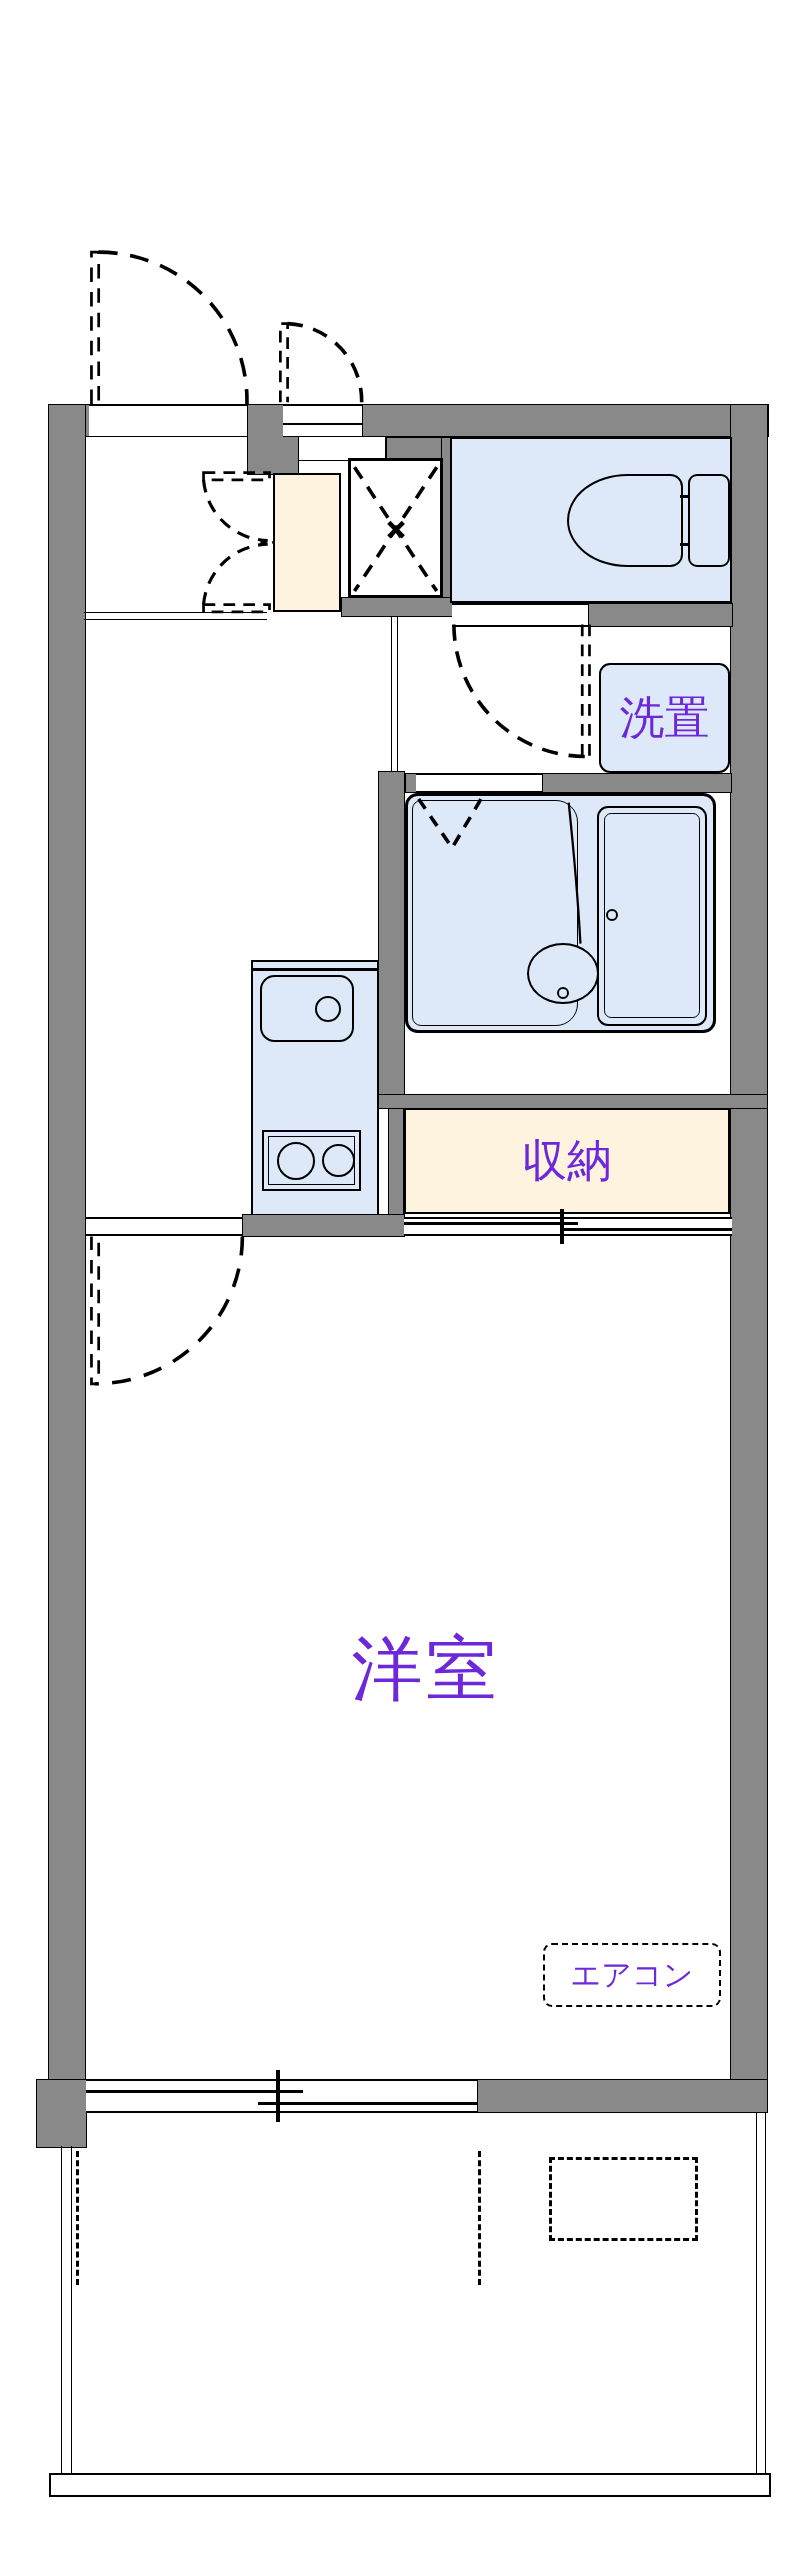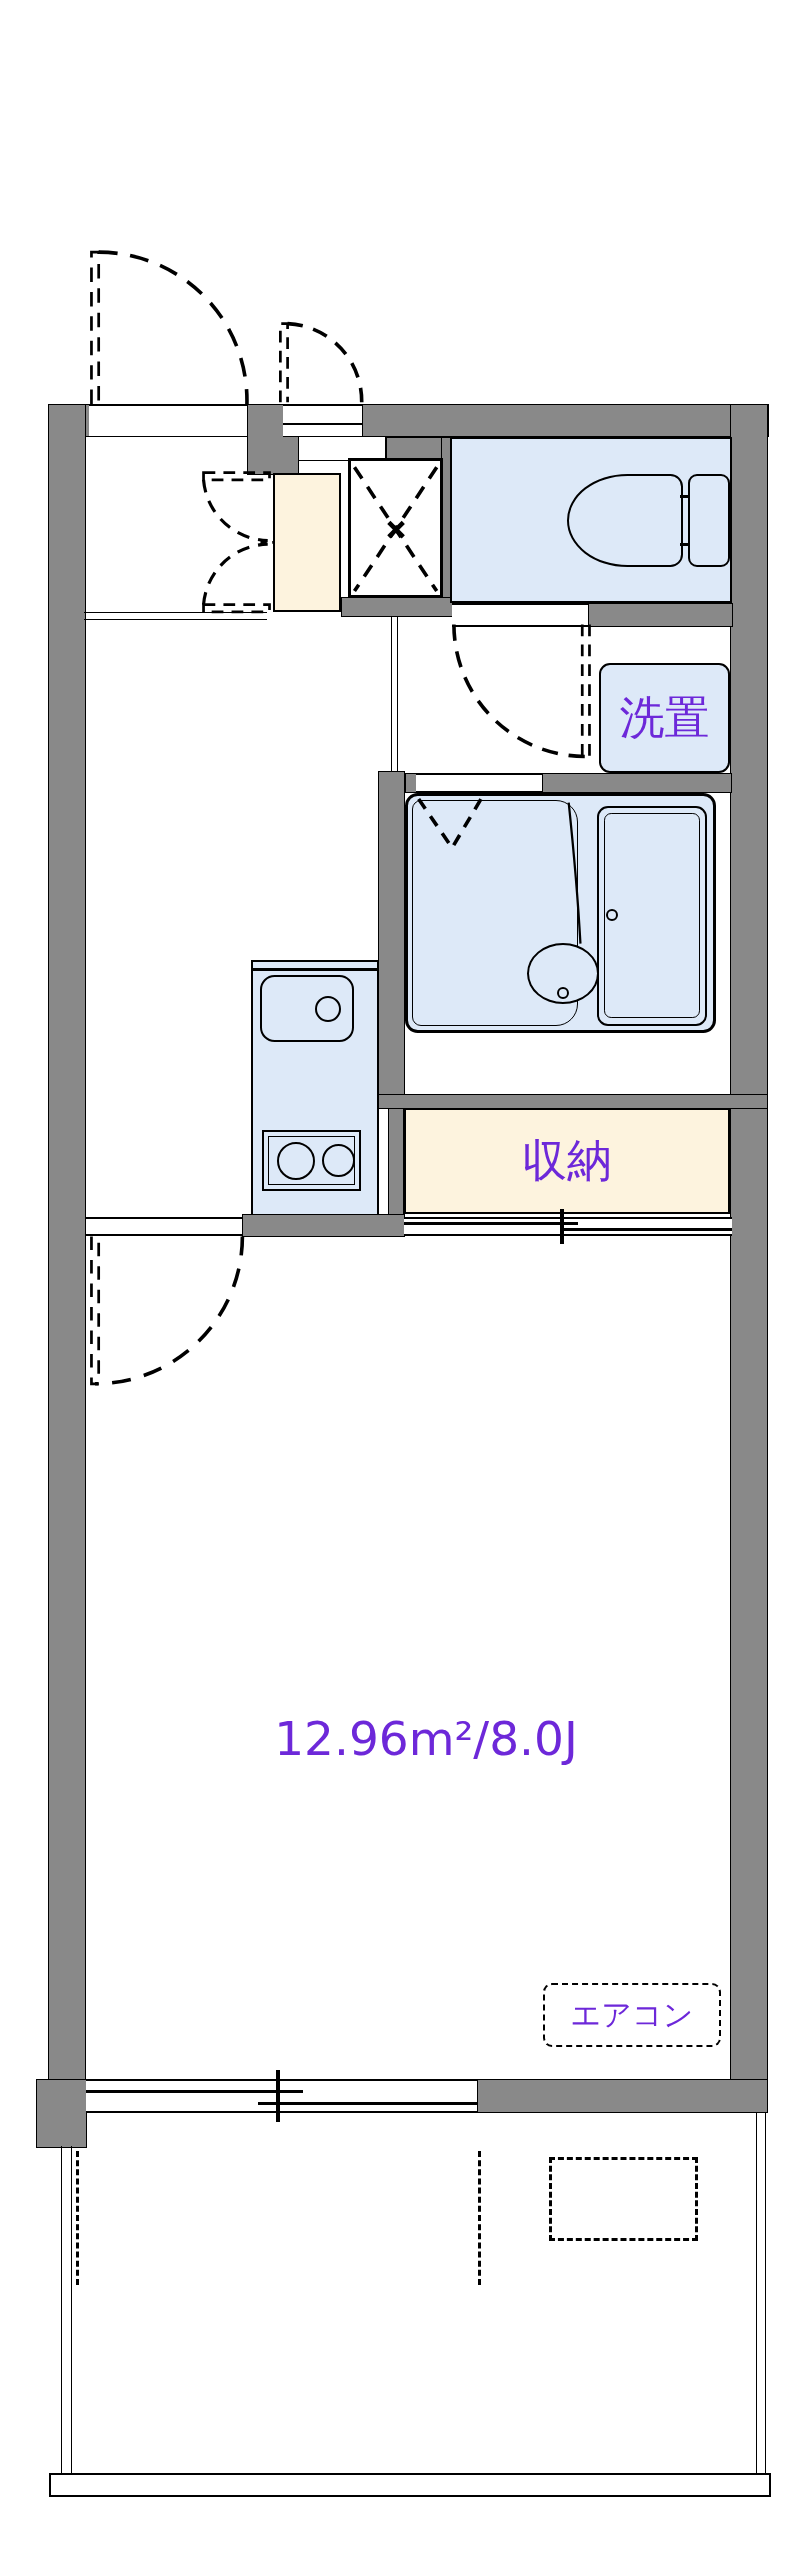--- a/index.html
+++ b/index.html
@@ -83,25 +83,25 @@
   <div class="abs" style="left:277px;top:1142px;width:38px;height:38px;border:2.7px solid #000;border-radius:50%;"></div>
   <div class="abs" style="left:322px;top:1144px;width:33px;height:33px;border:2.7px solid #000;border-radius:50%;"></div>
 
   <div class="abs hband" style="left:86px;top:1217px;width:156px;height:19px;"></div>
   <div class="wall" style="left:242px;top:1214px;width:163px;height:22.6px;"></div>
   <div class="abs hband" style="left:404px;top:1217px;width:328px;height:19px;"></div>
   <div class="abs blk" style="left:404px;top:1222px;width:174px;height:2.7px;"></div>
   <div class="abs blk" style="left:560px;top:1228px;width:172px;height:2.7px;"></div>
   <div class="abs blk" style="left:560px;top:1209px;width:3.6px;height:35px;"></div>
 
-  <div class="abs lbl" style="left:155px;top:1710px;width:542px;height:56px;font-size:47px;">
-    <span>12.96m²/8.0J</span>
+  <div class="abs lbl" style="left:155px;top:1629px;width:542px;height:81px;font-size:71px;letter-spacing:3.6px;">
+    <span>洋室</span>
   </div>
 
-  <div class="abs lbl" style="left:543px;top:1983px;width:178px;height:64px;border:2.7px dashed #000;border-radius:9px;background:#fff;font-size:30px;align-items:center;">
+  <div class="abs lbl" style="left:543px;top:1943px;width:178px;height:64px;border:2.7px dashed #000;border-radius:9px;background:#fff;font-size:30px;align-items:center;">
     <span>エアコン</span>
   </div>
 
   <div class="wall" style="left:36px;top:2079px;width:51px;height:69px;"></div>
   <div class="abs hband" style="left:86px;top:2079px;width:392px;height:34px;"></div>
   <div class="abs blk" style="left:86px;top:2090px;width:217px;height:2.7px;"></div>
   <div class="abs blk" style="left:258px;top:2102px;width:221px;height:2.7px;"></div>
   <div class="abs blk" style="left:276px;top:2070px;width:3.6px;height:52px;"></div>
   <div class="wall" style="left:477px;top:2079px;width:291px;height:34px;"></div>
 

